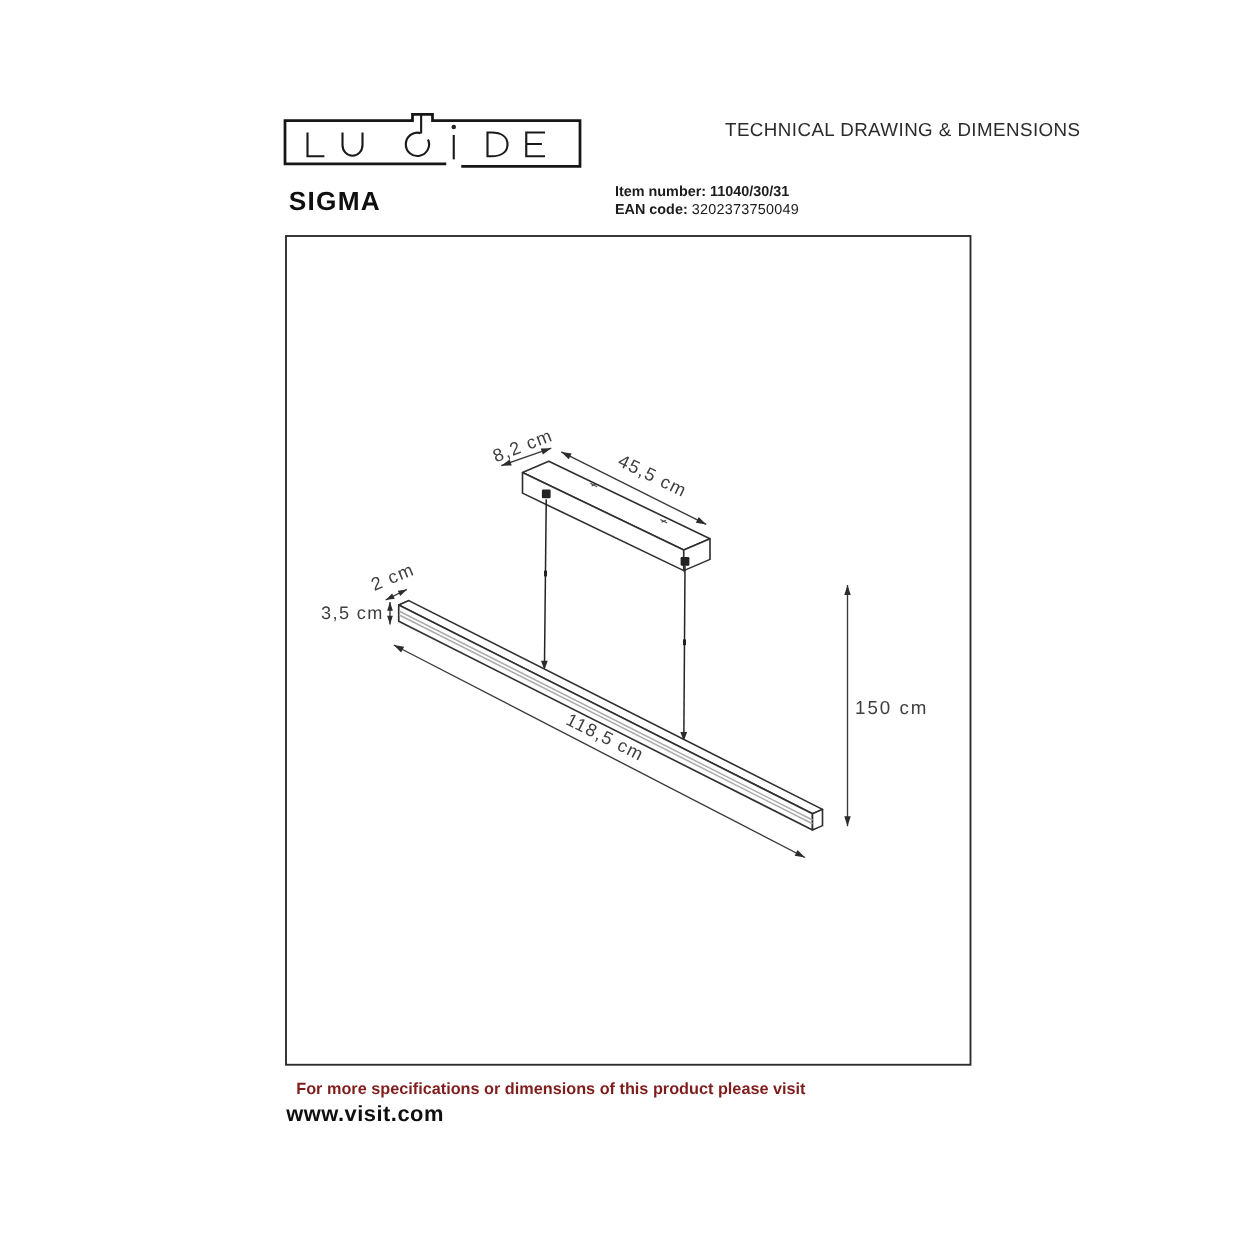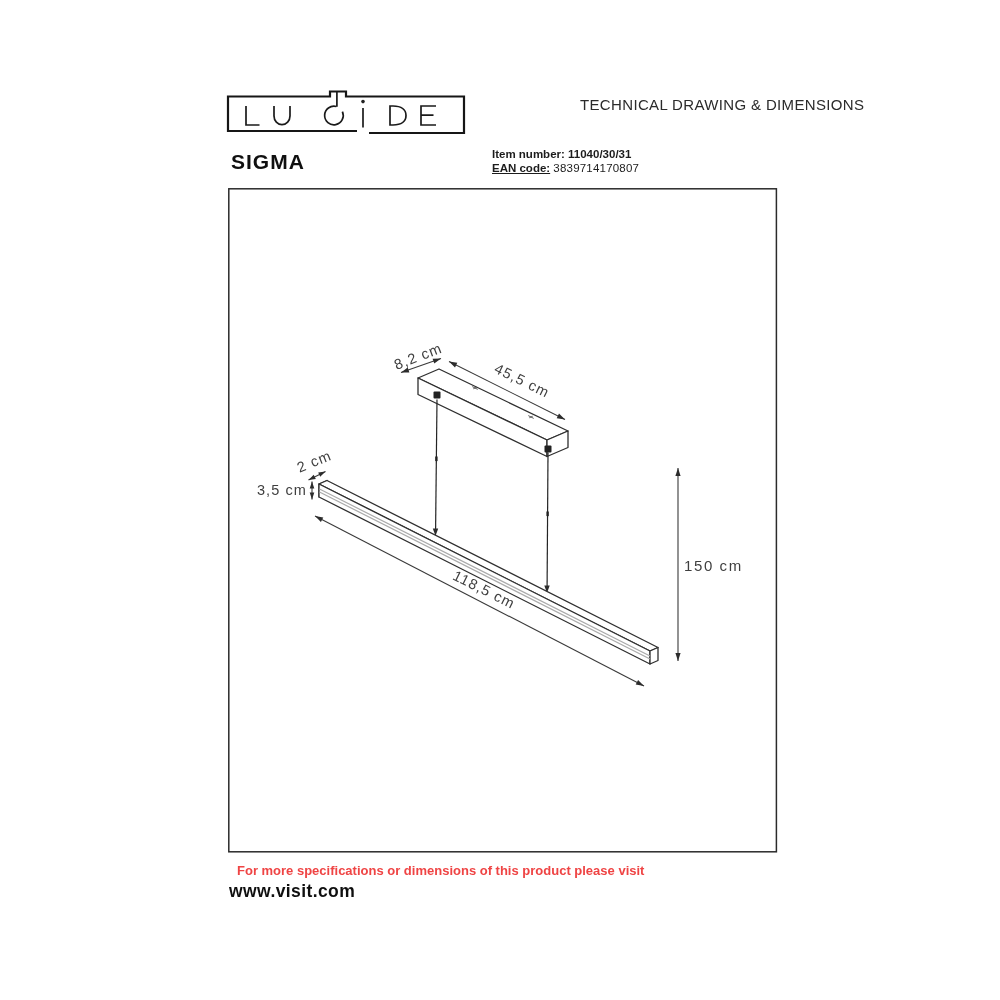--- a/index.html
+++ b/index.html
@@ -5,23 +5,23 @@
   html,body{margin:0;padding:0;background:#ffffff;}
   body{width:1000px;height:1000px;position:relative;overflow:hidden;
        font-family:"Liberation Sans",sans-serif;color:#111;}
   .abs{position:absolute;}
   #sheet-svg{position:absolute;left:0;top:0;width:1000px;height:1000px;}
   .product-name{left:231px;top:150px;font-size:21px;font-weight:bold;letter-spacing:1px;color:#0f0f0f;}
   .doc-title{left:580px;top:96px;font-size:15px;font-weight:400;letter-spacing:0.35px;color:#2b2b2b;}
   .item-line{left:492px;top:148px;font-size:11.5px;color:#1c1c1c;}
   .item-line .lbl,.item-line .val{font-weight:700;}
   .ean-line{left:492px;top:162px;font-size:11.5px;color:#1c1c1c;}
-  .ean-line .lbl{font-weight:700;text-decoration:underline;}
+  .ean-line .lbl{font-weight:700;}
   .ean-line .val{font-weight:400;letter-spacing:0.2px;}
-  .footer-note{left:230px;top:863px;font-size:13px;font-weight:700;color:#ef4444;padding-left:7px;}
+  .footer-note{left:230px;top:863px;font-size:13px;font-weight:700;color:#7f1d1d;padding-left:7px;}
   .footer-site{left:229px;top:881px;font-size:17.5px;font-weight:700;letter-spacing:0.4px;color:#0f0f0f;}
   
   .frame{fill:none;stroke:#2b2b2b;stroke-width:1.5;}
   .logo-frame{fill:none;stroke:#161616;stroke-width:2.2;}
   .logo-letter{fill:none;stroke:#1a1a1a;stroke-width:1.7;stroke-linecap:butt;}
   .body-line{fill:#ffffff;stroke:#2f2f2f;stroke-width:1.3;stroke-linejoin:round;}
   .cable{fill:none;stroke:#242424;stroke-width:1.2;}
   .dimline{fill:none;stroke:#3a3a3a;stroke-width:1.1;}
   .arrow{fill:#2c2c2c;stroke:none;}
   .dot{fill:#222;stroke:none;}
@@ -125,18 +125,18 @@
 
 <div class="abs doc-title">TECHNICAL DRAWING &amp; DIMENSIONS</div>
 
 <div class="abs item-line">
   <span class="lbl">Item number:</span>
   <span class="val">11040/30/31</span>
 </div>
 
 <div class="abs ean-line">
   <span class="lbl">EAN code:</span>
-  <span class="val">3839714170807</span>
+  <span class="val">3202373750049</span>
 </div>
 
 <div class="abs footer-note">For more specifications or dimensions of this product please visit</div>
 
 <div class="abs footer-site">www.visit.com</div>
 
 </body></html>

